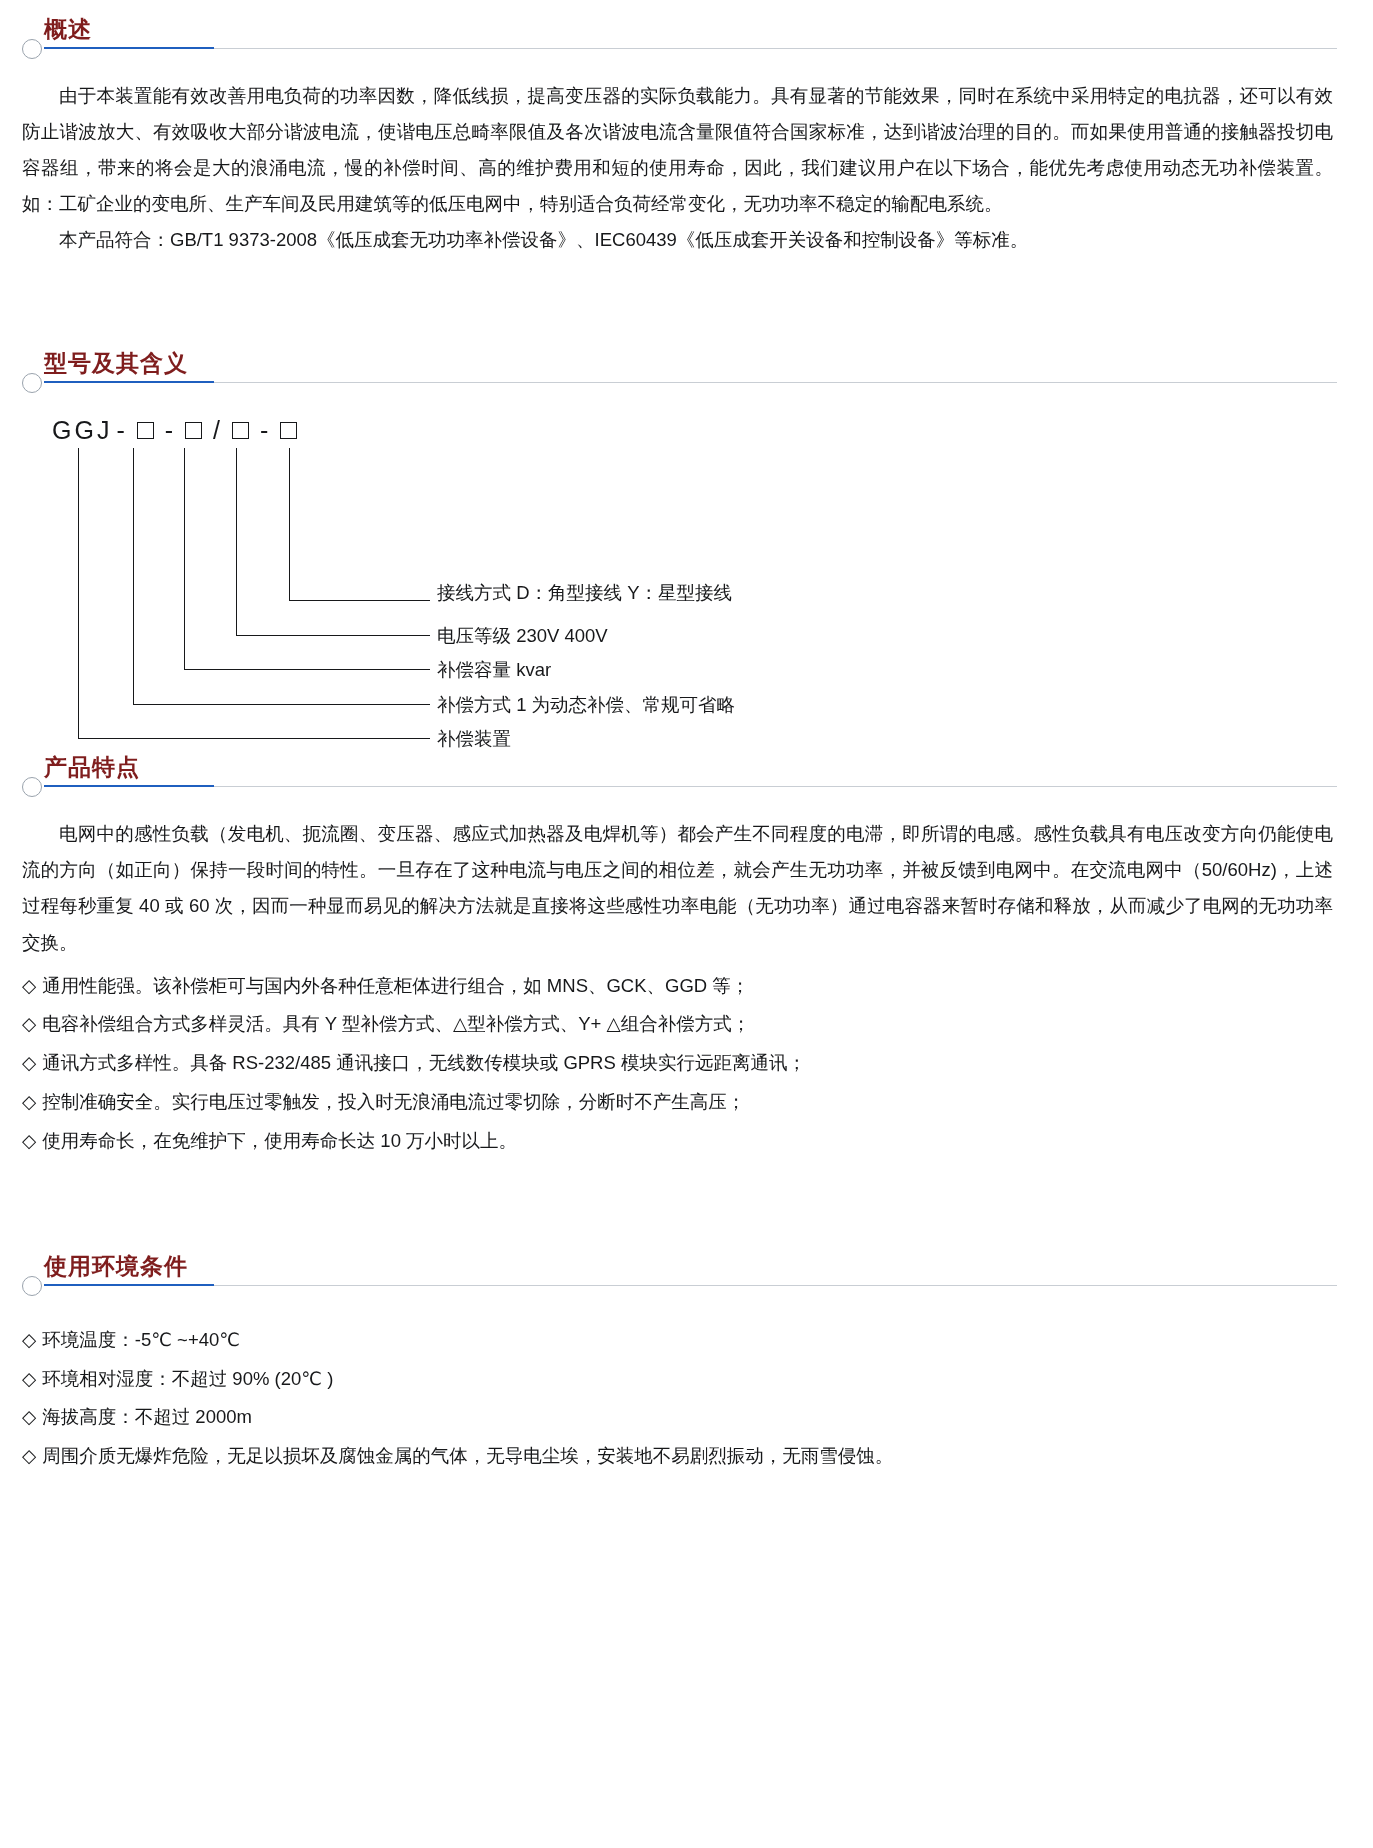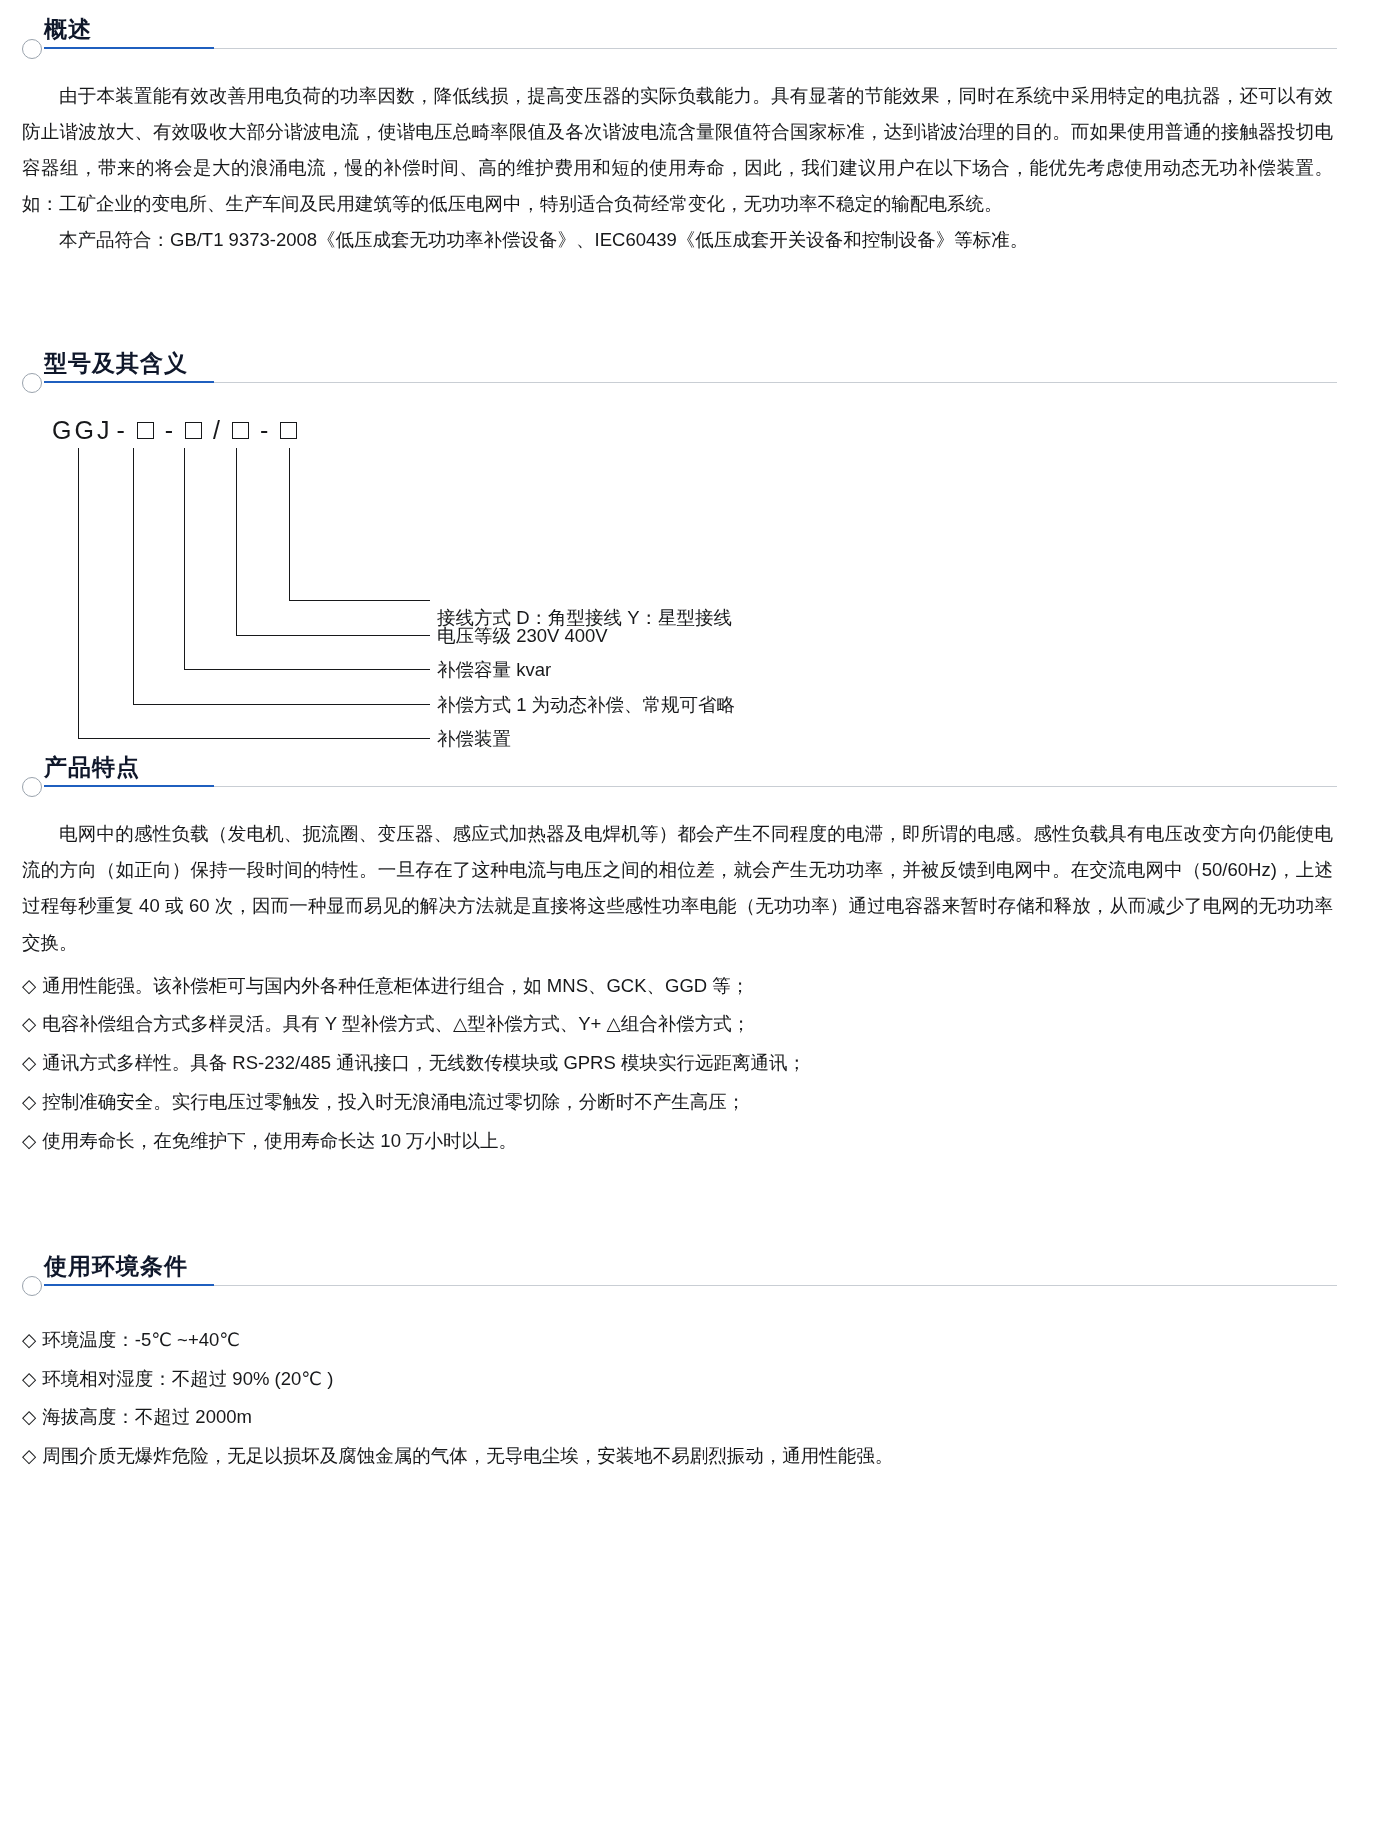--- a/index.html
+++ b/index.html
@@ -41,21 +41,21 @@
     width: 20px;
     height: 20px;
     border: 1.6px solid #9aa3ad;
     border-radius: 50%;
     background: #fff;
     box-sizing: border-box;
   }
   .sec-title {
     font-size: 23px;
     font-weight: bold;
-    color: #0f172a;
+    color: #7f1d1d;
     letter-spacing: 1px;
     line-height: 1;
     padding: 0 0 7px 22px;
     white-space: nowrap;
   }
   .sec-rule {
     position: absolute;
     left: 22px;
     right: 0;
     bottom: -1px;
@@ -170,21 +170,21 @@
         <span class="box"></span>
         <span class="sep">-</span>
         <span class="box"></span>
         <span class="sep">/</span>
         <span class="box"></span>
         <span class="sep">-</span>
         <span class="box"></span>
       </div>
 
       <span class="leader" style="left:289px; top:40px; width:140px; height:152px;"></span>
-      <span class="leader-label" style="left:437px; top:201px;">接线方式  D：角型接线  Y：星型接线</span>
+      <span class="leader-label" style="left:437px; top:176px;">接线方式  D：角型接线  Y：星型接线</span>
 
       <span class="leader" style="left:236px; top:40px; width:193px; height:187px;"></span>
       <span class="leader-label" style="left:437px; top:219px;text-align:center;">电压等级  230V 400V</span>
 
       <span class="leader" style="left:184px; top:40px; width:245px; height:221px;"></span>
       <span class="leader-label" style="left:437px; top:253px;">补偿容量  kvar</span>
 
       <span class="leader" style="left:133px; top:40px; width:296px; height:256px;"></span>
       <span class="leader-label" style="left:437px; top:288px;">补偿方式  1 为动态补偿、常规可省略</span>
 
@@ -221,17 +221,17 @@
       <span class="ring"></span>
       <span class="sec-title">使用环境条件</span>
       <span class="sec-rule"></span>
       <span class="sec-rule-under"></span>
     </div>
     <div class="spacer-30"></div>
     <div class="bullet-list">
       <div class="li"><span class="dia">◇</span><span>环境温度：-5℃ ~+40℃</span></div>
       <div class="li"><span class="dia">◇</span><span>环境相对湿度：不超过 90% (20℃ )</span></div>
       <div class="li"><span class="dia">◇</span><span>海拔高度：不超过 2000m</span></div>
-      <div class="li"><span class="dia">◇</span><span>周围介质无爆炸危险，无足以损坏及腐蚀金属的气体，无导电尘埃，安装地不易剧烈振动，通用性能强。</span></div>
+      <div class="li"><span class="dia">◇</span><span>周围介质无爆炸危险，无足以损坏及腐蚀金属的气体，无导电尘埃，安装地不易剧烈振动，无雨雪侵蚀。</span></div>
     </div>
   </div>
 
 </div>
 
 </body></html>

